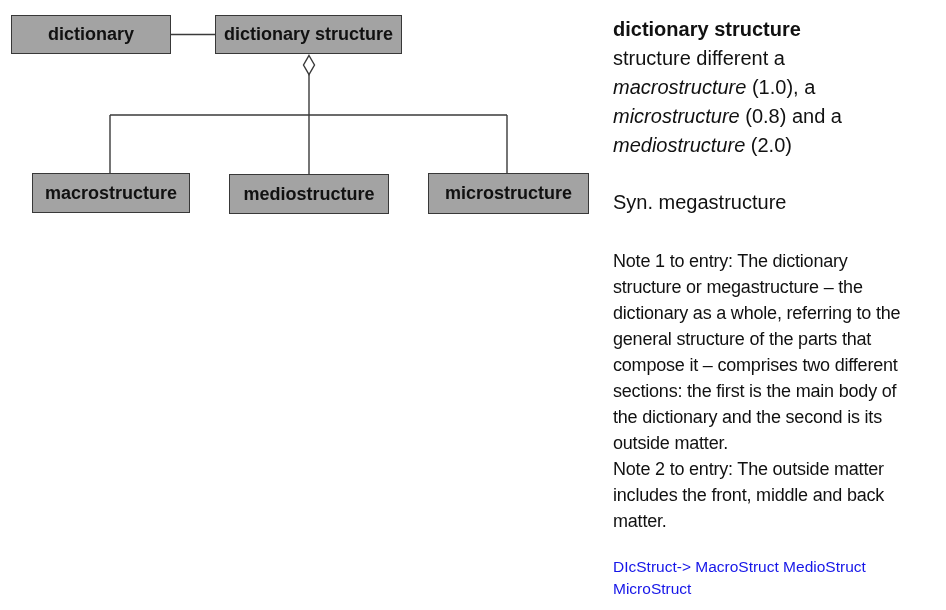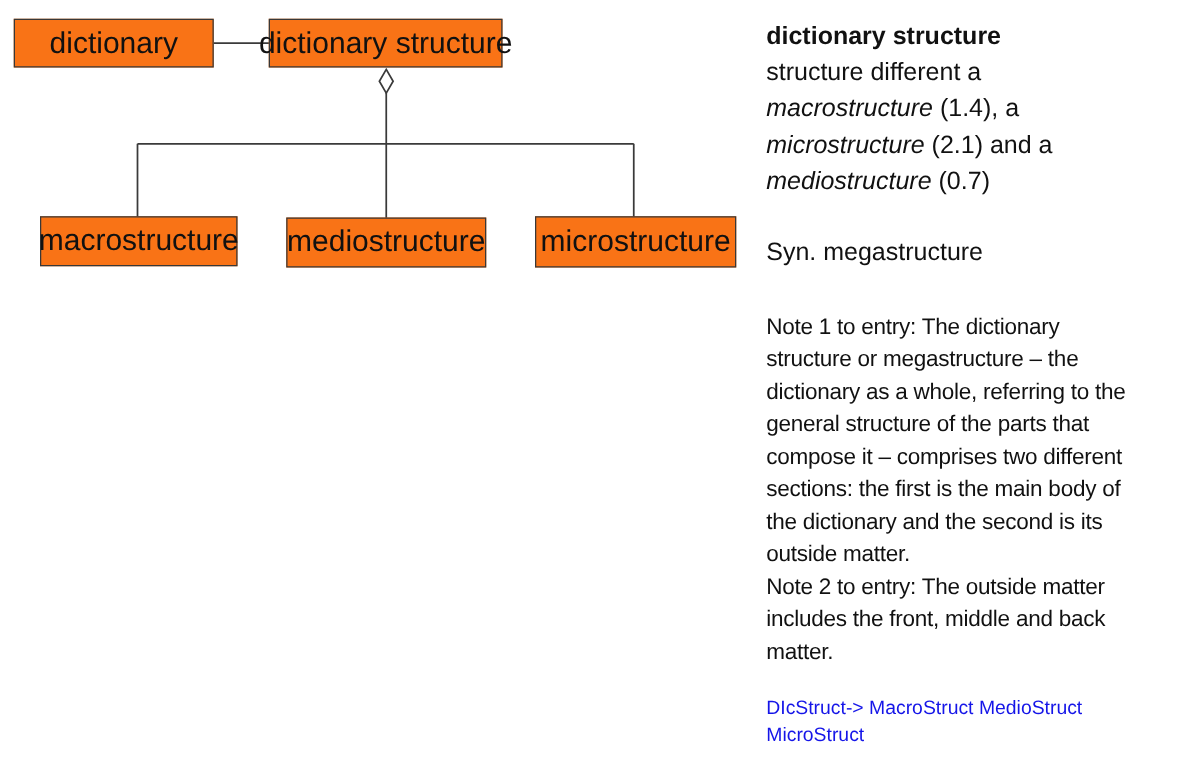--- a/index.html
+++ b/index.html
@@ -7,24 +7,24 @@
     position:relative;
     width:946px;height:610px;
     background:#ffffff;
     overflow:hidden;
     font-family:"Liberation Sans", sans-serif;
   }
   .connectors{position:absolute;left:0;top:0;pointer-events:none;}
   .node{
     position:absolute;
     box-sizing:border-box;
-    background:#f97316;
+    background:#a3a3a3;
     border:1.5px solid #383838;
     display:flex;align-items:center;justify-content:center;
-    font-weight:normal;font-size:24px;color:#111;
+    font-weight:bold;font-size:18px;color:#111;
     white-space:nowrap;
   }
   .panel{
     position:absolute;left:613px;top:15px;width:345px;
     color:#111;
   }
   .term{font-size:20px;line-height:29px;font-weight:bold;}
   .def-line{font-size:20px;line-height:29px;}
   .def-line i{font-style:italic;}
   .syn{font-size:20px;line-height:29px;margin-top:28px;}
@@ -72,27 +72,27 @@
   </div>
 
   <div class="panel">
     <div class="term">dictionary structure</div>
 
     <div>
       <div class="def-line">
         <span>structure different a</span>
       </div>
       <div class="def-line">
-        <i>macrostructure</i><span> (1.4), a</span>
+        <i>macrostructure</i><span> (1.0), a</span>
       </div>
       <div class="def-line">
-        <i>microstructure</i><span> (2.1) and a</span>
+        <i>microstructure</i><span> (0.8) and a</span>
       </div>
       <div class="def-line">
-        <i>mediostructure</i><span> (0.7)</span>
+        <i>mediostructure</i><span> (2.0)</span>
       </div>
     </div>
 
     <div class="syn">Syn. megastructure</div>
 
     <div class="notes note-first">Note 1 to entry: The dictionary
 structure or megastructure – the
 dictionary as a whole, referring to the
 general structure of the parts that
 compose it – comprises two different

